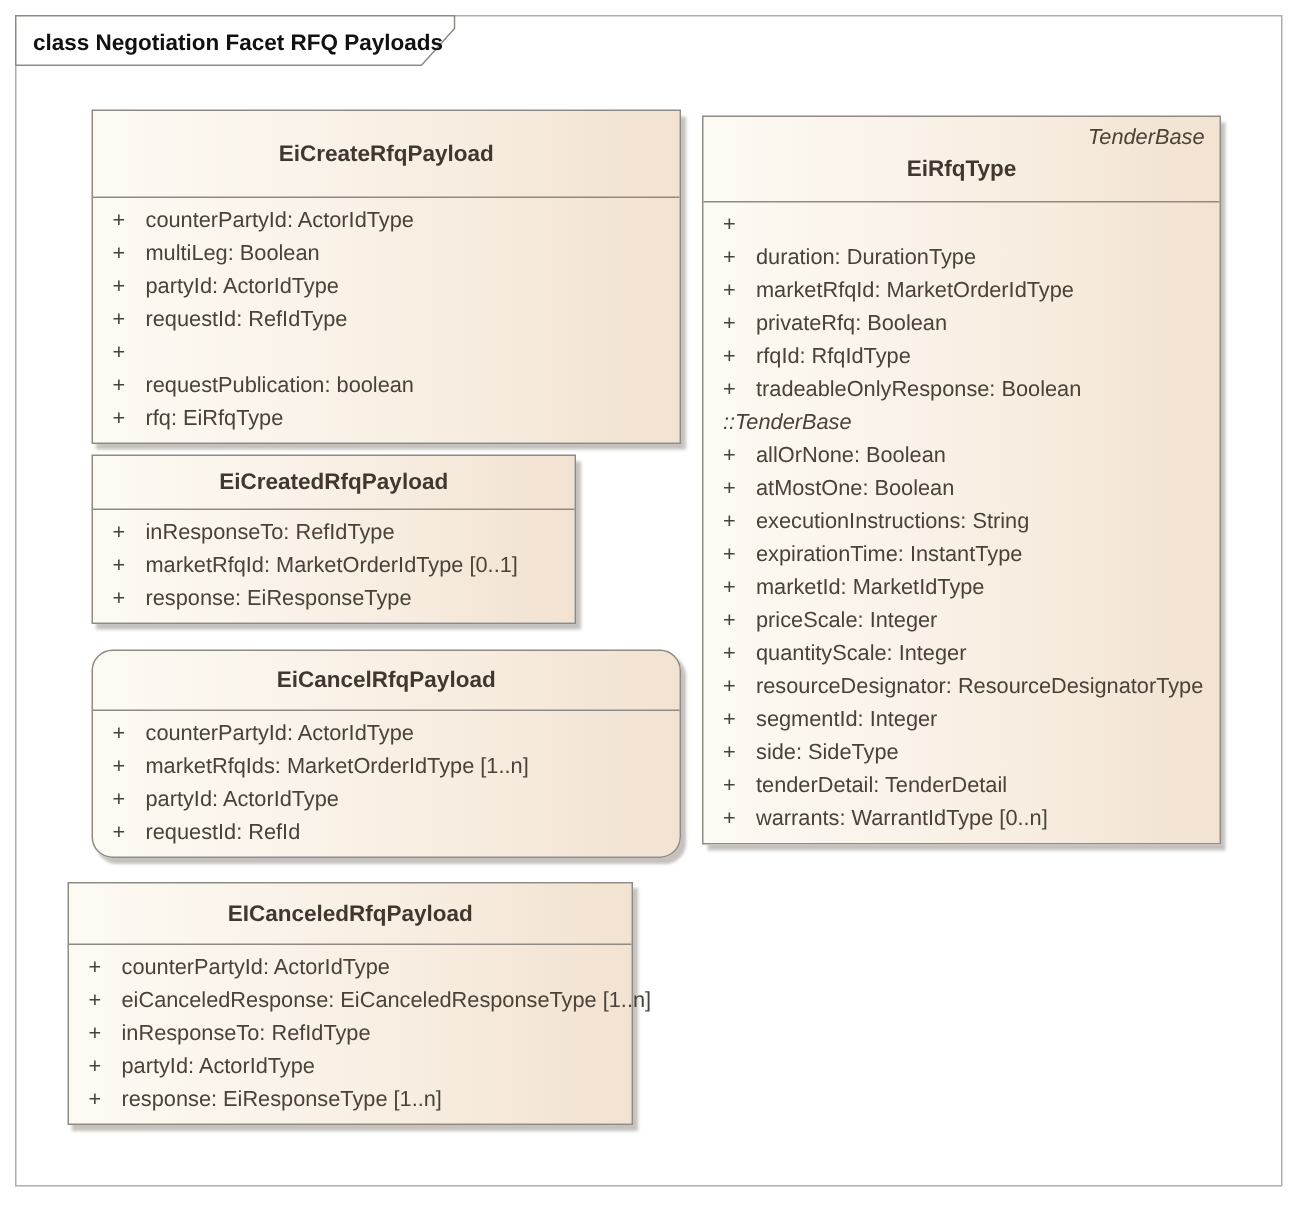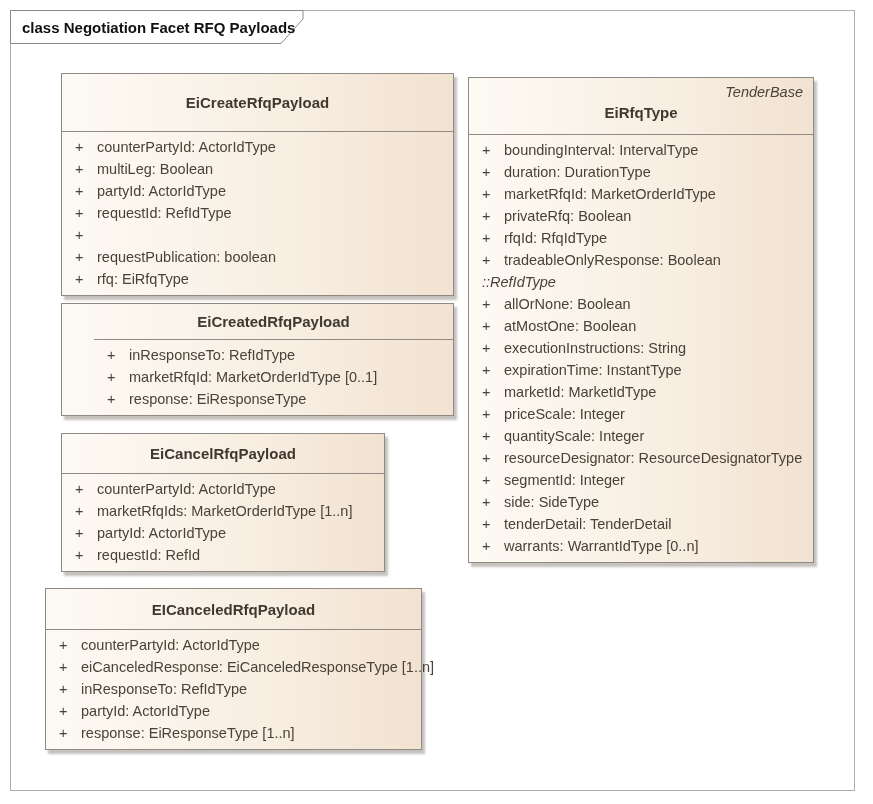--- a/index.html
+++ b/index.html
@@ -151,21 +151,21 @@
             <span class="atxt">requestPublication: boolean</span>
           </div>
 
           <div class="attr">
             <span class="vis">+</span>
             <span class="atxt">rfq: EiRfqType</span>
           </div>
         </div>
     </div>
 
-    <div class="cls" style="left:50px; top:292px; width:393px;padding-left:32px;">
+    <div class="cls" style="left:50px; top:292px; width:323px;">
       <div class="cls-header" style="height:36px;">
         <span class="cls-name">EiCreatedRfqPayload</span>
       </div>
       <div class="cls-attrs">
 
           <div class="attr">
             <span class="vis">+</span>
             <span class="atxt">inResponseTo: RefIdType</span>
           </div>
 
@@ -174,21 +174,21 @@
             <span class="atxt">marketRfqId: MarketOrderIdType [0..1]</span>
           </div>
 
           <div class="attr">
             <span class="vis">+</span>
             <span class="atxt">response: EiResponseType</span>
           </div>
         </div>
     </div>
 
-    <div class="cls" style="left:50px; top:422px; width:324px;">
+    <div class="cls" style="left:50px; top:422px; width:393px;border-radius:14px;">
       <div class="cls-header" style="height:40px;">
         <span class="cls-name">EiCancelRfqPayload</span>
       </div>
       <div class="cls-attrs">
 
           <div class="attr">
             <span class="vis">+</span>
             <span class="atxt">counterPartyId: ActorIdType</span>
           </div>
 
@@ -244,21 +244,20 @@
 
     <div class="cls" style="left:457px; top:66px; width:346px;">
       <div class="cls-header-tall" style="height:57px;">
         <div class="stereo">TenderBase</div>
         <span class="cls-name">EiRfqType</span>
       </div>
       <div class="cls-attrs">
 
           <div class="attr">
             <span class="vis">+</span>
-            <span class="atxt">boundingInterval: IntervalType</span>
           </div>
 
           <div class="attr">
             <span class="vis">+</span>
             <span class="atxt">duration: DurationType</span>
           </div>
 
           <div class="attr">
             <span class="vis">+</span>
             <span class="atxt">marketRfqId: MarketOrderIdType</span>
@@ -272,21 +271,21 @@
           <div class="attr">
             <span class="vis">+</span>
             <span class="atxt">rfqId: RfqIdType</span>
           </div>
 
           <div class="attr">
             <span class="vis">+</span>
             <span class="atxt">tradeableOnlyResponse: Boolean</span>
           </div>
         </div>
-      <div class="sep">::RefIdType</div>
+      <div class="sep">::TenderBase</div>
       <div class="cls-attrs" style="padding-top:0;">
 
           <div class="attr">
             <span class="vis">+</span>
             <span class="atxt">allOrNone: Boolean</span>
           </div>
 
           <div class="attr">
             <span class="vis">+</span>
             <span class="atxt">atMostOne: Boolean</span>

